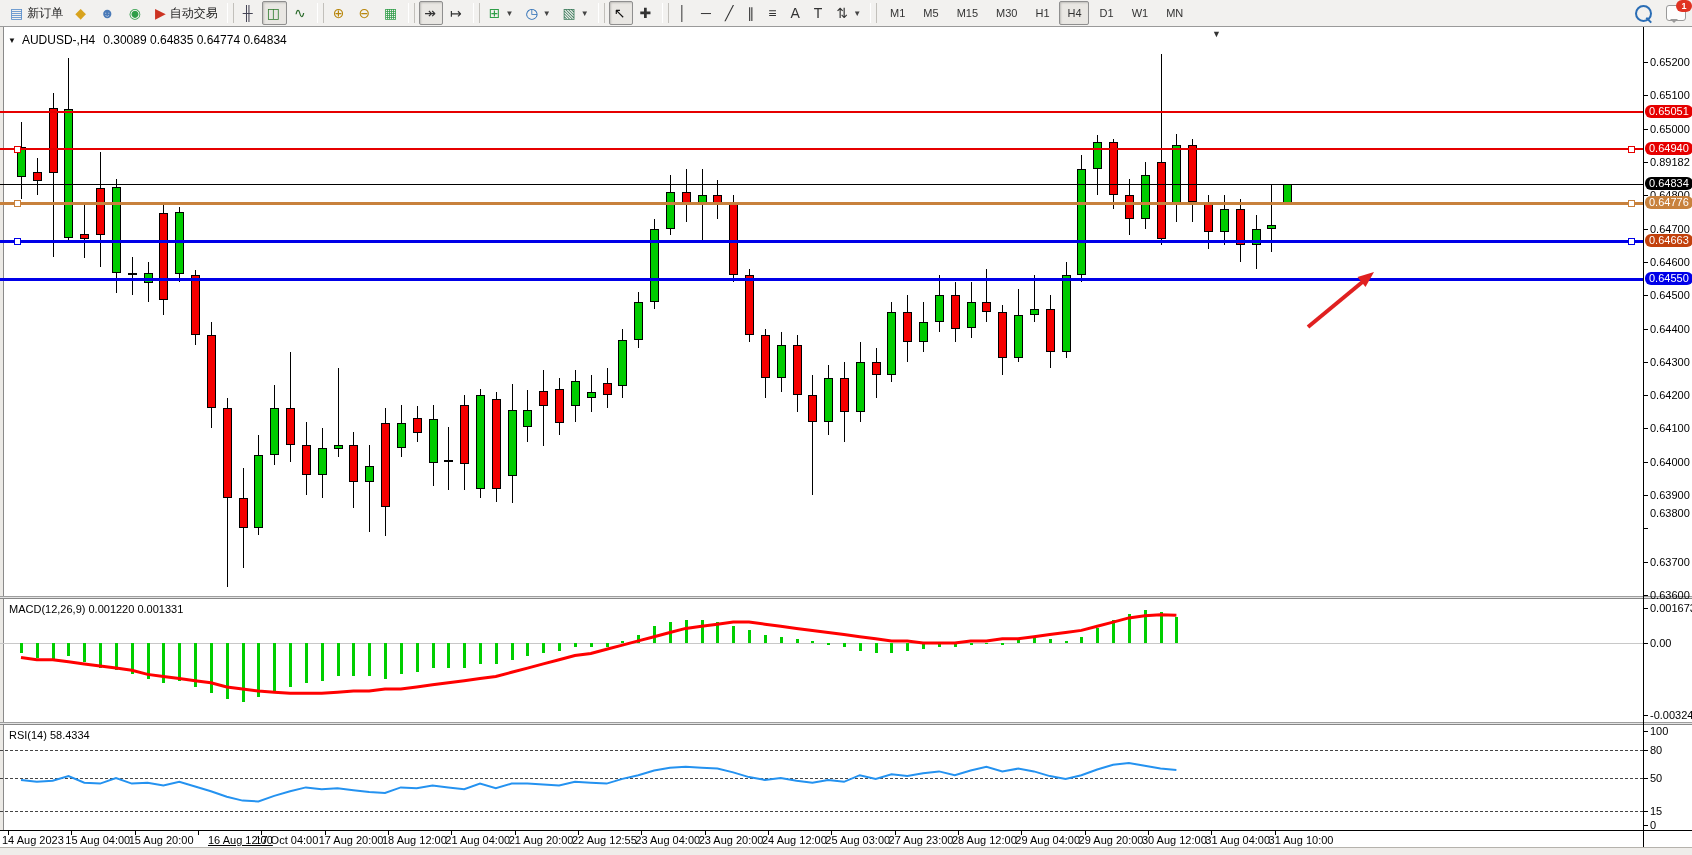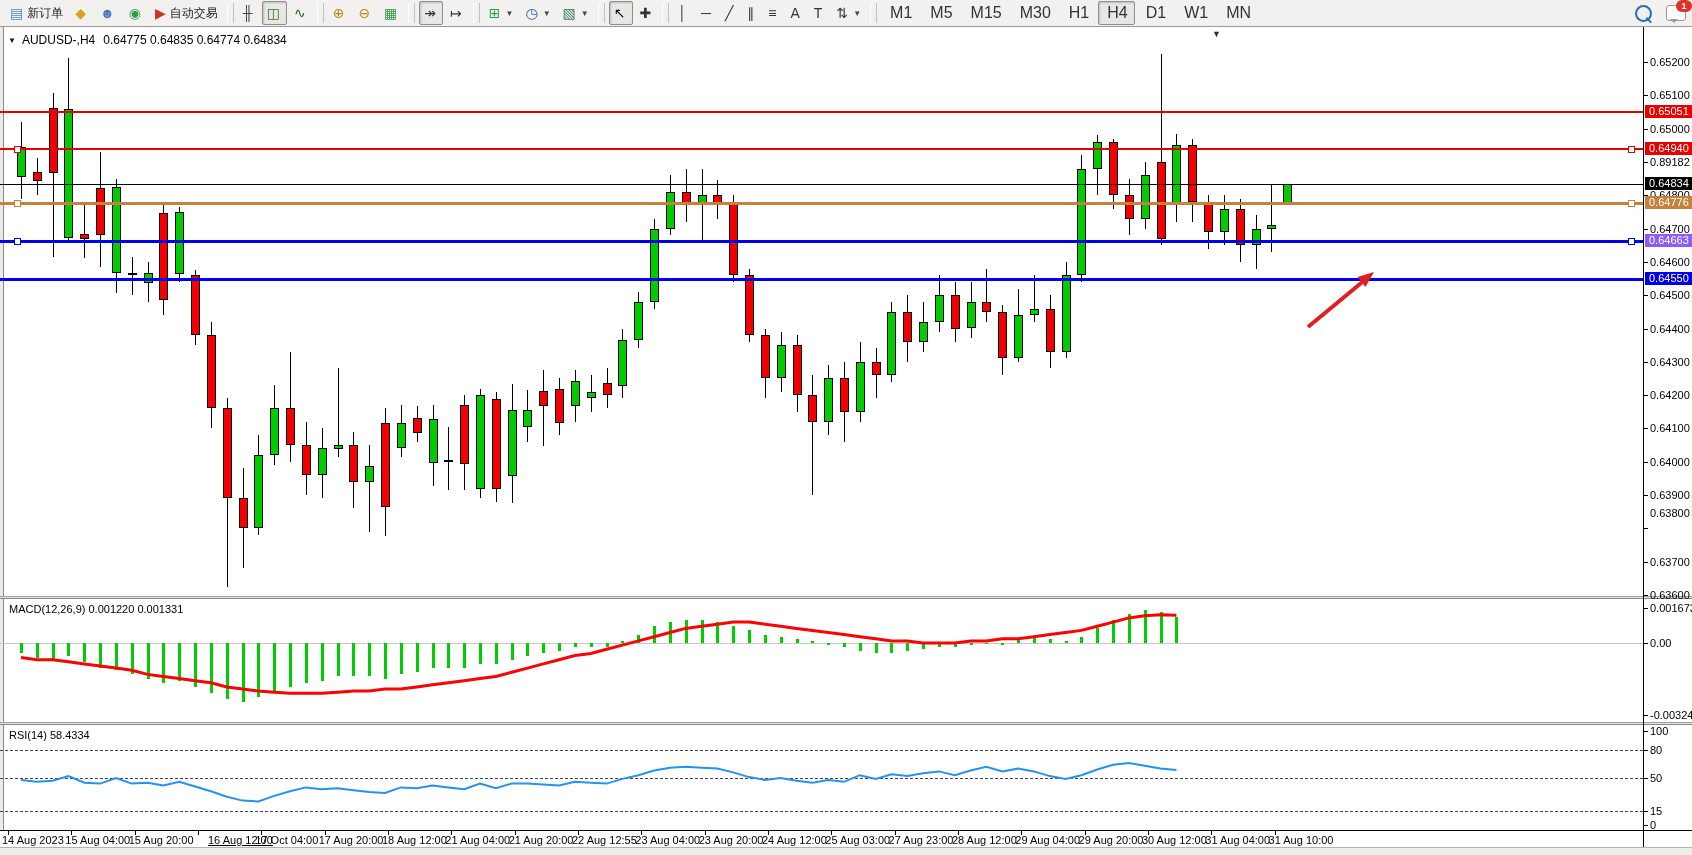--- a/index.html
+++ b/index.html
@@ -9,42 +9,42 @@
   #toolbar{position:absolute;left:0;top:0;width:1692px;height:27px;background:#f2f1ef;
            border-bottom:1px solid #9a9a9a;display:flex;align-items:center;padding-left:4px;box-sizing:border-box;}
   .tb-group{display:flex;align-items:center;height:24px;}
   .tb-sep{width:5px;height:20px;border-left:1px solid #fff;border-right:1px solid #c2c0bb;margin:0 3px;}
   .tbtn{display:flex;align-items:center;height:22px;padding:0 4px;margin:0 1px;border:1px solid transparent;
         border-radius:2px;font-size:12px;color:#222;cursor:default;white-space:nowrap;}
   .tbtn.pressed{background:#e9e7e3;border:1px solid #8f8f8f;box-shadow:inset 1px 1px 2px rgba(0,0,0,.18);}
   .tbtn .glyph{font-size:14px;line-height:14px;margin-right:2px;}
   .tbtn .lbl{margin-left:2px;}
   .tbtn .caret{font-size:8px;color:#444;margin-left:3px;}
-  .tf{font-size:16px;color:#333;padding:0 6px;}
+  .tf{font-size:11px;color:#333;padding:0 6px;}
   #tb-right{position:absolute;right:6px;top:2px;display:flex;align-items:center;height:22px;}
   #search-icon{position:relative;width:13px;height:13px;border:2px solid #2a6db5;border-radius:50%;margin-right:14px;}
   #search-icon::after{content:"";position:absolute;left:10px;top:10px;width:7px;height:2px;background:#2a6db5;
         transform:rotate(45deg);transform-origin:0 0;}
   #notif{position:relative;width:18px;height:14px;background:#fdfdfd;border:1px solid #999;border-radius:3px;}
   #notif::after{content:"";position:absolute;left:3px;top:13px;border:4px solid transparent;border-top-color:#999;}
   #notif-badge{position:absolute;left:9px;top:-6px;min-width:12px;height:12px;background:#e03222;color:#fff;
         border-radius:7px;font-size:9px;font-weight:bold;text-align:center;line-height:12px;padding:0 2px;}
   
   #chartwin{position:absolute;left:0;top:27px;width:1692px;height:828px;background:#fff;}
   #left-margin{position:absolute;left:0;top:0;width:3px;height:820px;background:#eceae6;border-right:1px solid #8a8a8a;}
   #title{position:absolute;left:8px;top:6px;font-size:12px;color:#000;display:flex;align-items:center;}
   #title .tri{font-size:8px;margin-right:6px;color:#111;}
   #title .ohlc{margin-left:8px;}
   .pane-sep{position:absolute;left:0;width:1692px;height:3px;background:linear-gradient(#5a5a5a,#fff 40%,#5a5a5a);}
   .axis-line{position:absolute;left:1643px;top:0;width:1px;height:820px;background:#000;}
   .ind-label{position:absolute;left:7px;font-size:11px;color:#000;background:rgba(255,255,255,.85);padding:0 2px;z-index:6;}
   
   .plabel{position:absolute;left:1650px;font-size:11px;color:#000;transform:translateY(-6px);}
   .ptick{position:absolute;left:1643px;width:5px;height:1px;background:#000;}
-  .pbox{position:absolute;left:1645px;font-size:11px;color:#fff;padding:0 4px 1px 4px;transform:translateY(-7px);z-index:8;}
+  .pbox{position:absolute;left:1645px;font-size:11px;color:#fff;padding:0 4px 1px 4px;transform:translateY(-7px);z-index:8;border-radius:6px;}
   
   .hline{position:absolute;left:0;z-index:3;}
   .handle{position:absolute;width:7px;height:7px;background:#fff;box-sizing:border-box;z-index:4;}
   
   .wick{position:absolute;width:1px;background:#000;z-index:2;}
   .cbody{position:absolute;border:1px solid #000;box-sizing:border-box;z-index:2;}
   .mbar{position:absolute;width:3px;background:#00ce00;z-index:2;}
   .zero-line{position:absolute;left:0;width:1643px;height:1px;background:#c8c8c8;}
   .dash-line{position:absolute;left:0;width:1643px;border-top:1px dashed #444;z-index:1;}
   
@@ -201,21 +201,21 @@
           <div id="notif-badge">1</div>
         </div>
       </div>
     </div>
 
   <div id="chartwin">
     <div id="left-margin"></div>
     <div id="title">
       <span class="tri">▼</span>
       <span>AUDUSD-,H4</span>
-      <span class="ohlc">0.64775 0.64835 0.64774 0.64834</span>
+      <span class="ohlc">0.30089 0.64835 0.64774 0.64834</span>
     </div>
     <div id="shift-marker">▼</div>
 
     <div id="main-pane">
         <div class="hline" style="top: 84px; width: 1643px; height: 2px; background: rgb(230, 0, 0);"></div>
         <div class="hline" style="top: 121px; width: 1643px; height: 2px; background: rgb(230, 0, 0);"></div>
         <div class="handle" style="left: 14px; top: 119px; border: 1px solid rgb(230, 0, 0);"></div>
         <div class="handle" style="left: 1628px; top: 119px; border: 1px solid rgb(230, 0, 0);"></div>
         <div class="hline" style="top: 157px; width: 1643px; height: 1px; background: rgb(0, 0, 0);"></div>
         <div class="hline" style="top: 175px; width: 1643px; height: 3px; background: rgb(200, 129, 60);"></div>
@@ -556,21 +556,21 @@
         <div class="ptick" style="top: 501.375px;"></div>
         <div class="plabel" style="top: 486px;">0.63800</div>
         <div class="ptick" style="top: 534.688px;"></div>
         <div class="plabel" style="top: 534.688px;">0.63700</div>
         <div class="ptick" style="top: 568px;"></div>
         <div class="plabel" style="top: 568px;">0.63600</div>
         <div class="pbox" style="top: 85px; background: rgb(230, 0, 0);">0.65051</div>
         <div class="pbox" style="top: 122px; background: rgb(230, 0, 0);">0.64940</div>
         <div class="pbox" style="top: 157px; background: rgb(0, 0, 0);">0.64834</div>
         <div class="pbox" style="top: 176px; background: rgb(200, 129, 60);">0.64776</div>
-        <div class="pbox" style="top: 214px; background: #8b5cf6;">0.64663</div>
+        <div class="pbox" style="top: 214px; background: #c2410c;">0.64663</div>
         <div class="pbox" style="top: 252px; background: rgb(0, 0, 232);">0.64550</div>
         <div class="ptick" style="top: 580.996px;"></div>
         <div class="plabel" style="top: 580.996px;">0.001673</div>
         <div class="ptick" style="top: 616px;"></div>
         <div class="plabel" style="top: 616px;">0.00</div>
         <div class="ptick" style="top: 688px;"></div>
         <div class="plabel" style="top: 688px;">-0.003249</div>
         <div class="ptick" style="top: 704px;"></div>
         <div class="plabel" style="top: 704px;">100</div>
         <div class="ptick" style="top: 722.8px;"></div>

